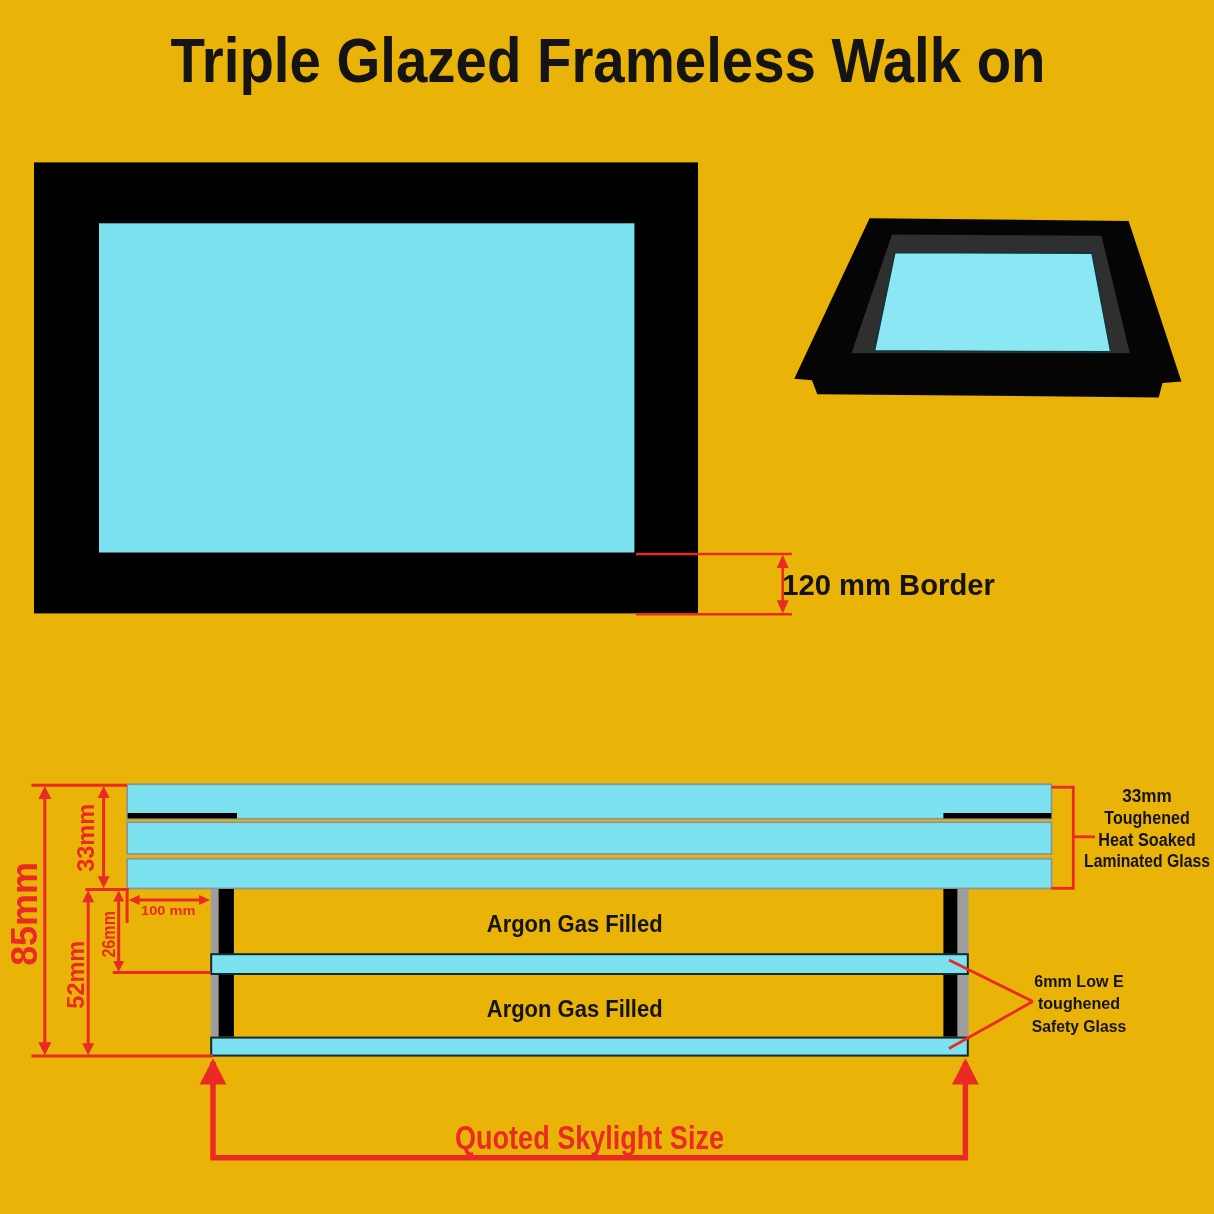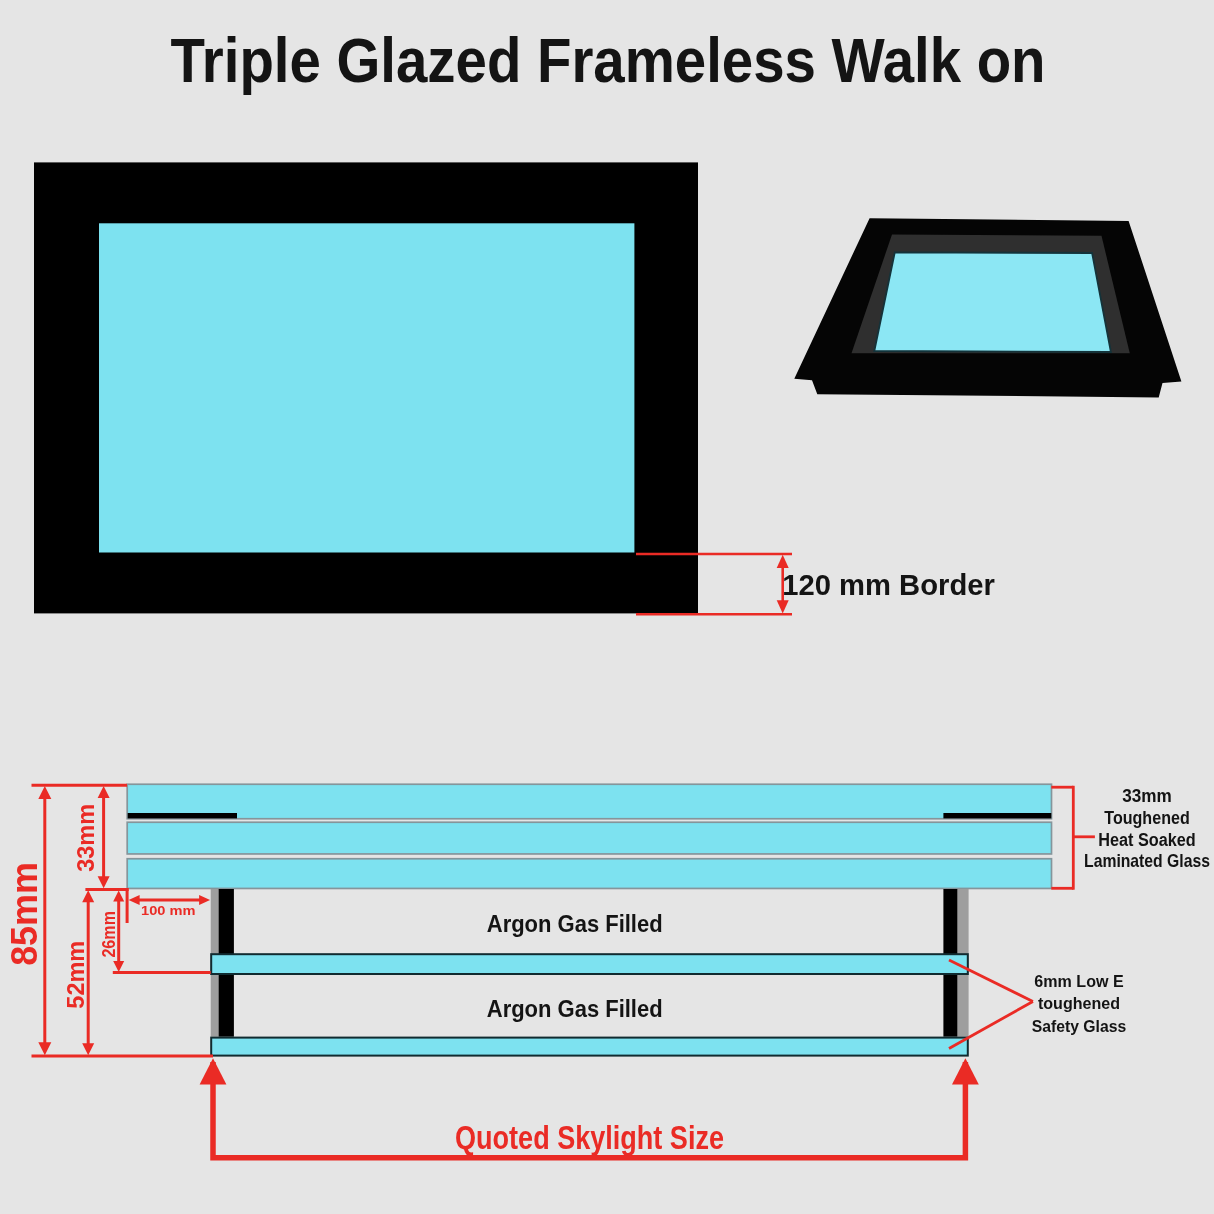--- a/index.html
+++ b/index.html
@@ -1,16 +1,16 @@
 <!DOCTYPE html>
 <html><head>
 <meta charset="utf-8">
 <style>
   html,body{margin:0;padding:0;background:#ffffff;}
-  #canvas{position:relative;width:1214px;height:1214px;background:#e5e5e5;overflow:hidden;}
+  #canvas{position:relative;width:1214px;height:1214px;background:#eab308;overflow:hidden;}
   svg text{font-family:"Liberation Sans",sans-serif;font-weight:bold;}
 </style>
 </head>
 <body>
 <div id="canvas">
 <svg width="1214" height="1214" viewBox="0 0 1214 1214">
 
   <text transform="translate(608,82) scale(0.895,1)" font-size="63" fill="#141414" text-anchor="middle">Triple Glazed Frameless Walk on</text>
 
   <rect x="34" y="162.4" width="664" height="451" fill="#000000"></rect>

